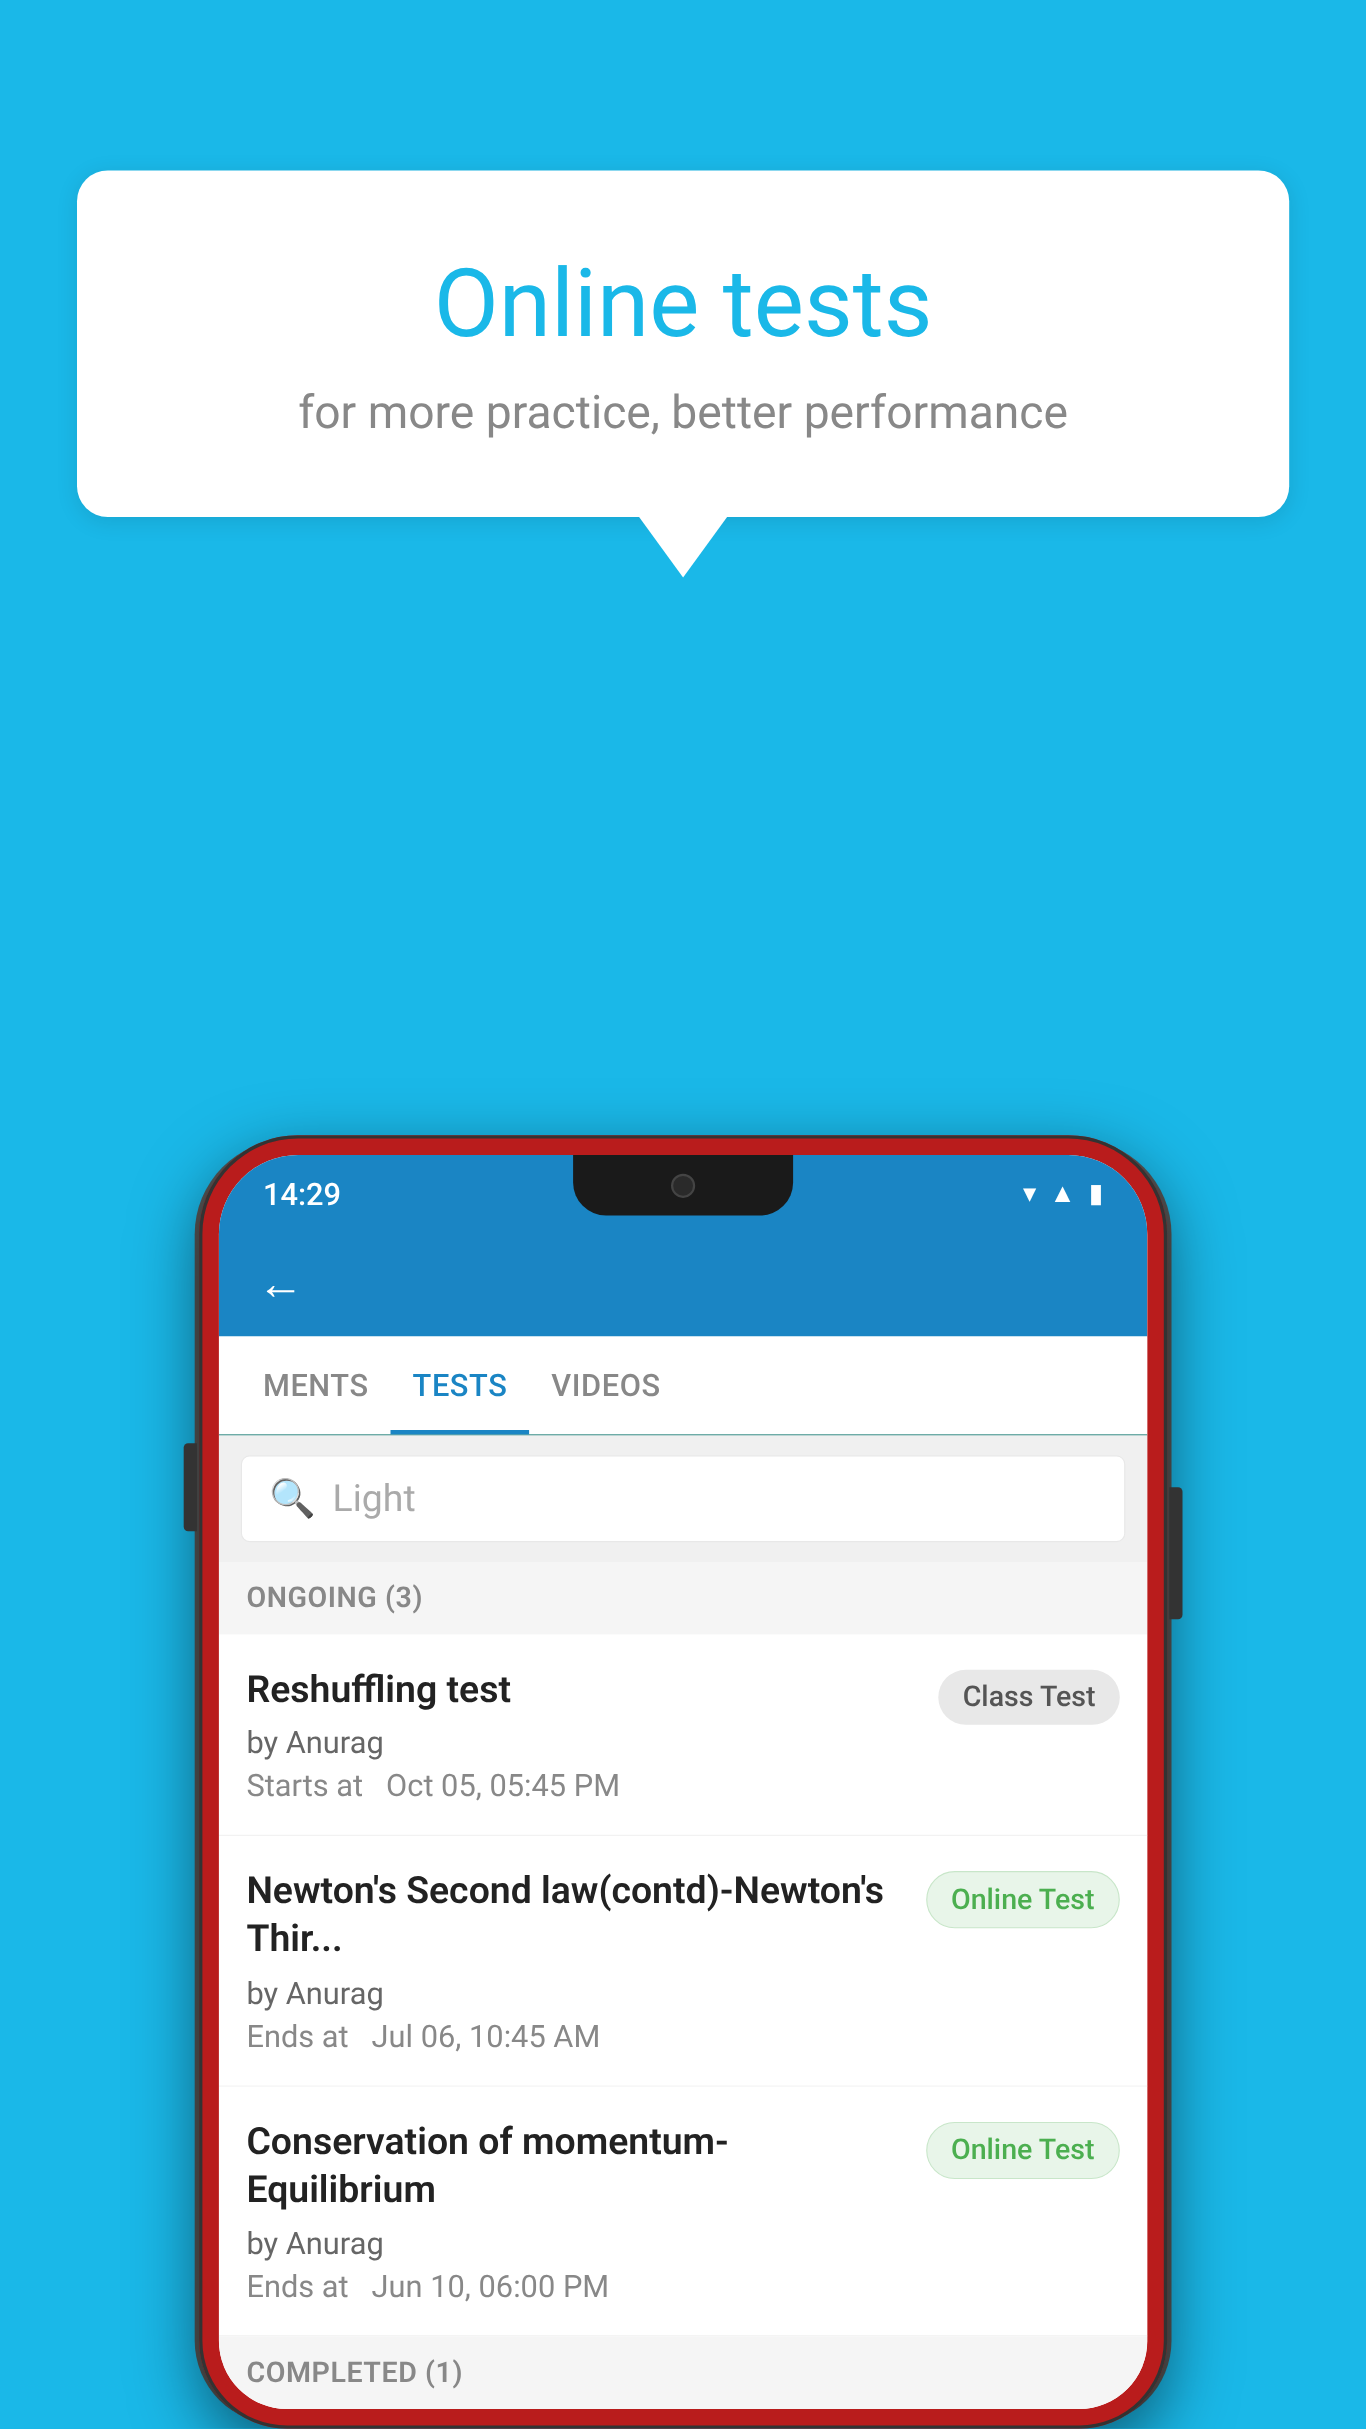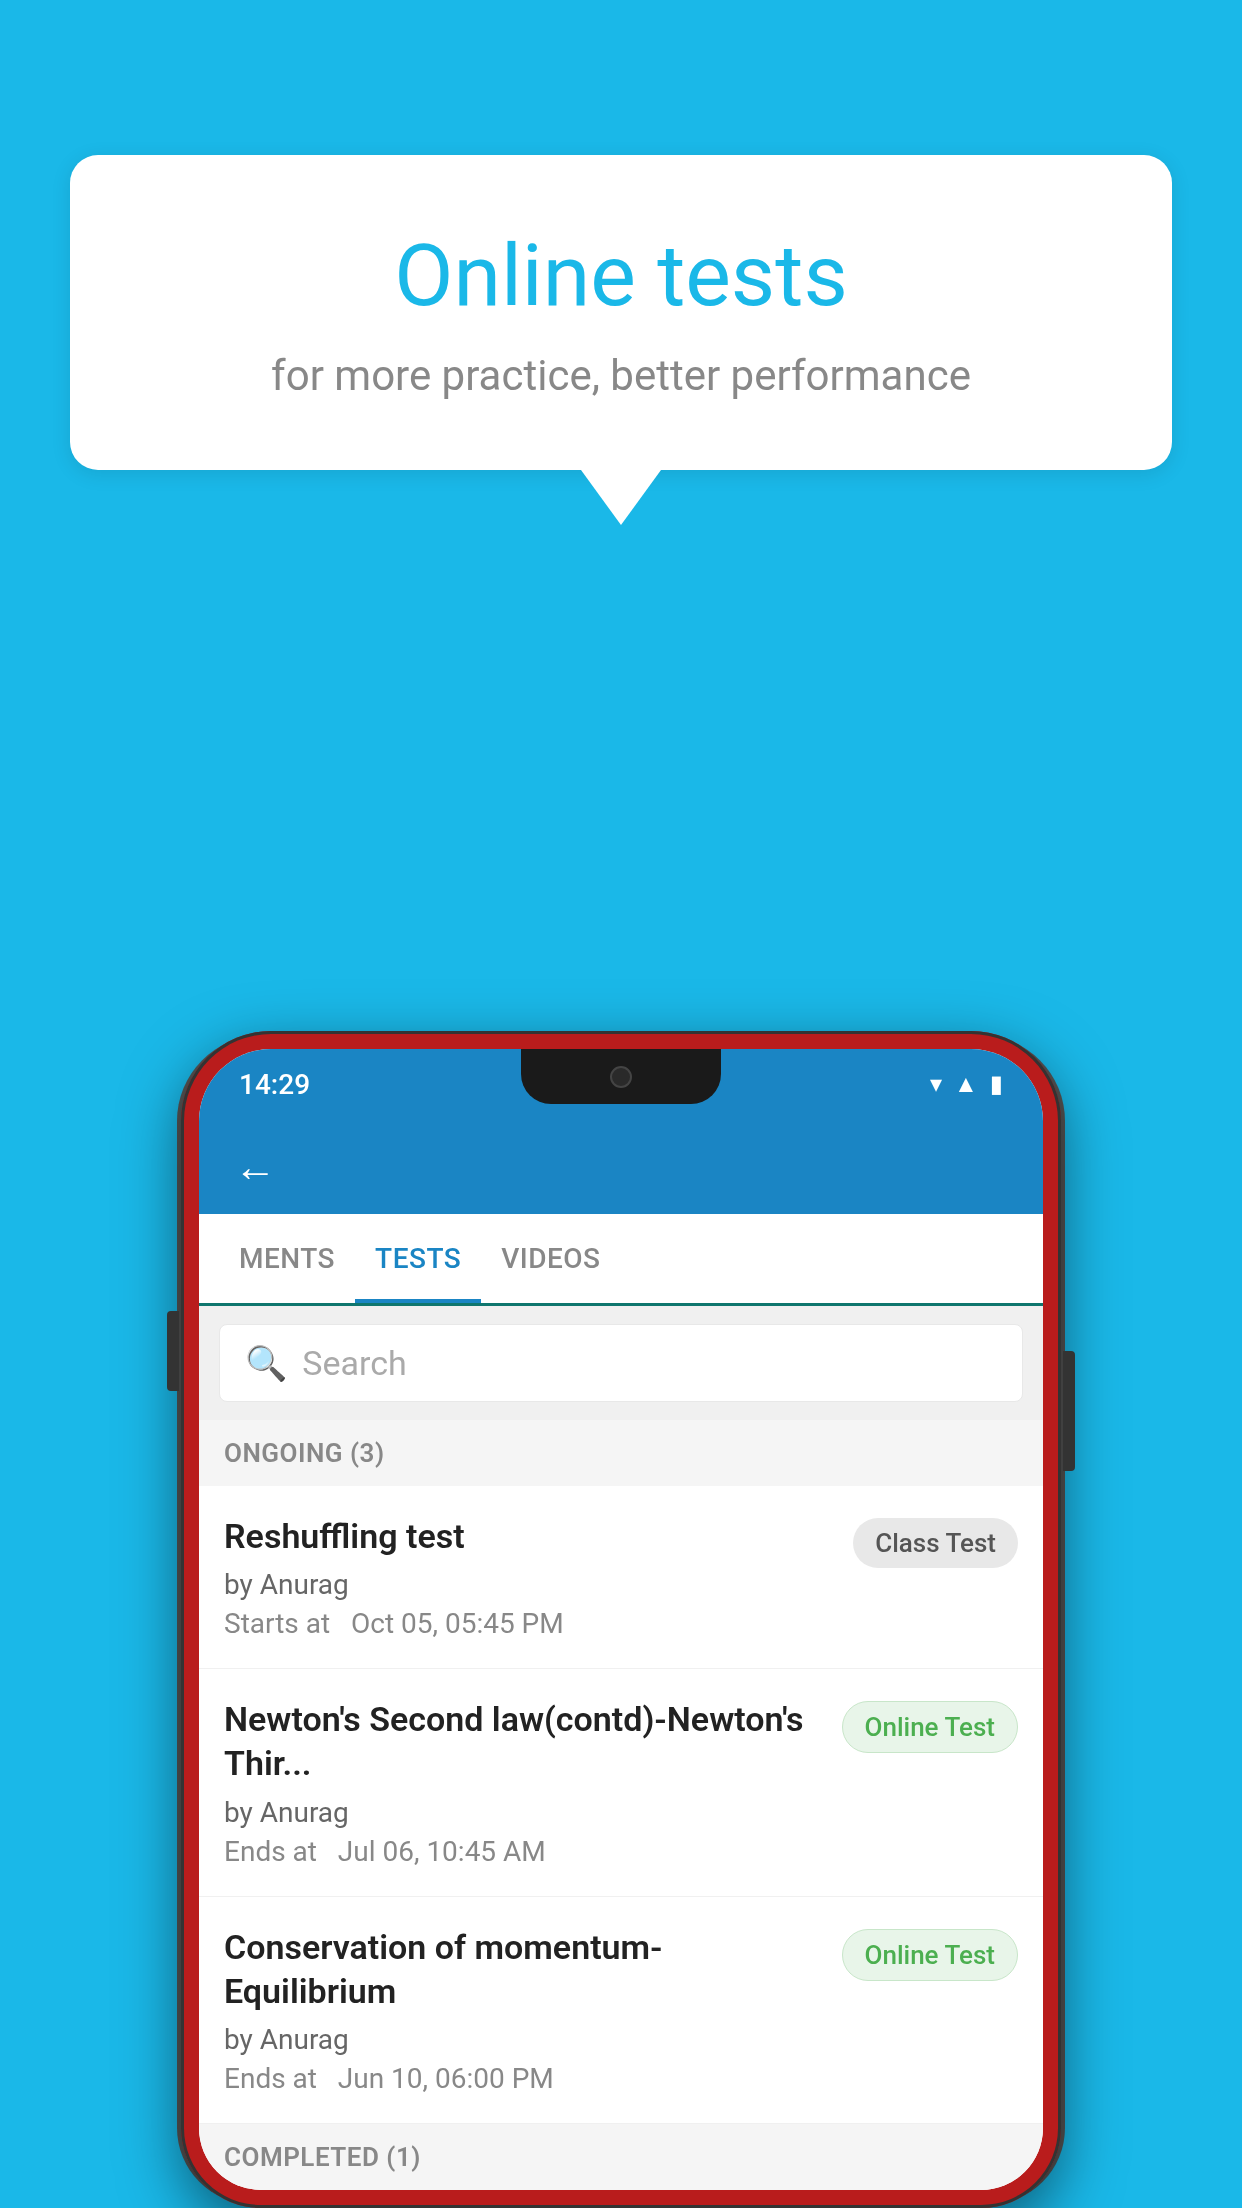--- a/index.html
+++ b/index.html
@@ -173,21 +173,21 @@
     .app-title {
       color: white;
       font-size: 46px;
       font-weight: 500;
     }
 
     
     .tabs-bar {
       background: white;
       display: flex;
-      border-bottom: 3px solid #0f766e;
+      border-bottom: 1px solid #0f766e;
       padding: 0 20px;
     }
 
     .tab-item {
       padding: 28px 20px;
       font-size: 28px;
       color: #888;
       font-weight: 500;
       letter-spacing: 0.5px;
       position: relative;
@@ -345,21 +345,21 @@
           <span>TESTS</span>
         </div>
         <div class="tab-item">
           <span>VIDEOS</span>
         </div>
       </div>
 
       <div class="search-container">
         <div class="search-box">
           <span class="search-icon-svg">🔍</span>
-          <span class="search-placeholder">Search</span>
+          <span class="search-placeholder">Light</span>
         </div>
       </div>
 
       <div class="section-header">
         <span class="section-label">ONGOING (3)</span>
       </div>
 
       <div class="test-item">
         <div class="test-info">
           <div class="test-name">Reshuffling test</div>

